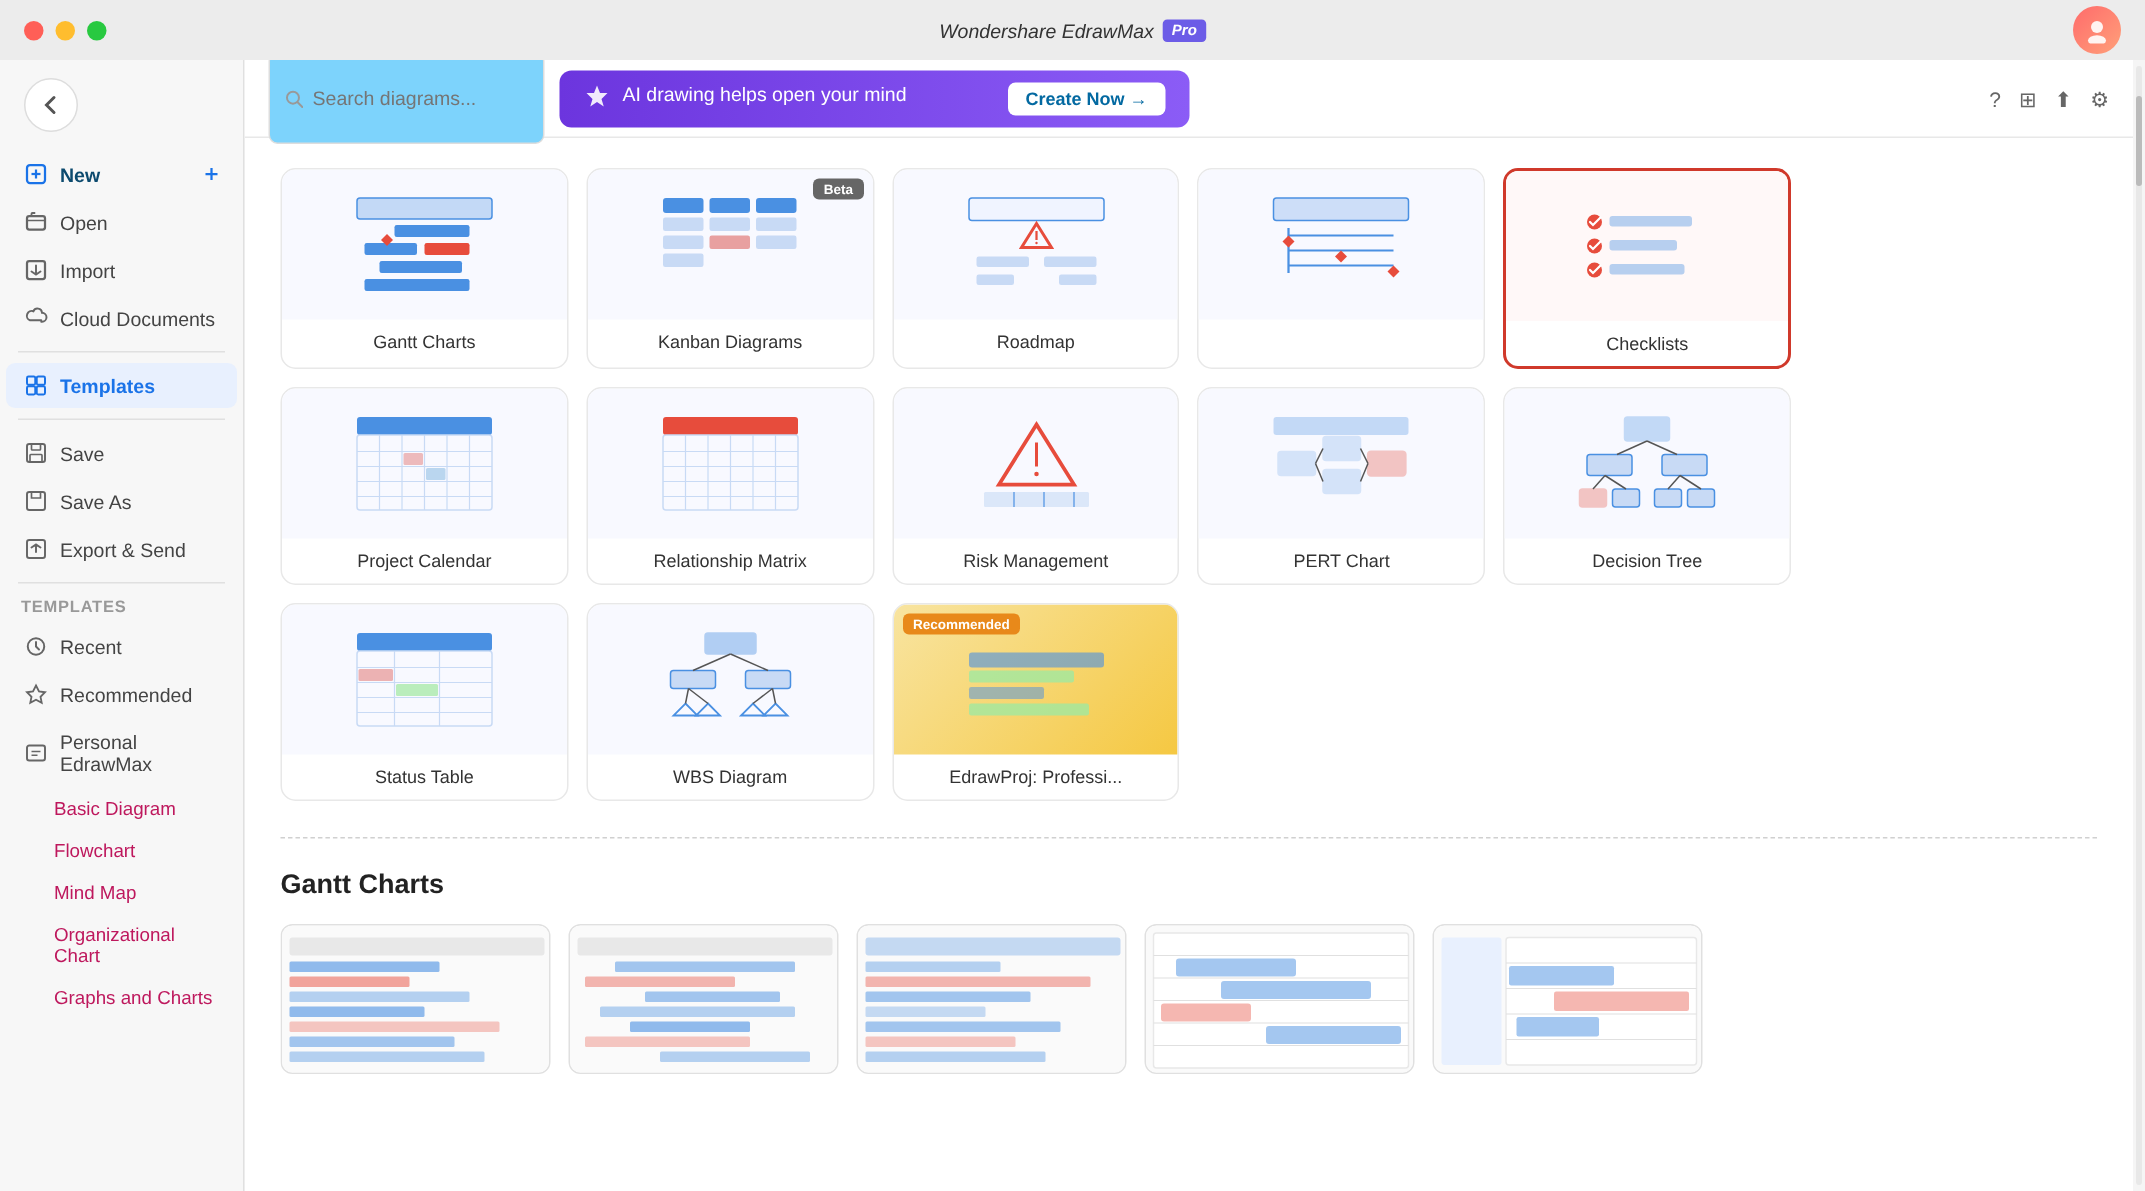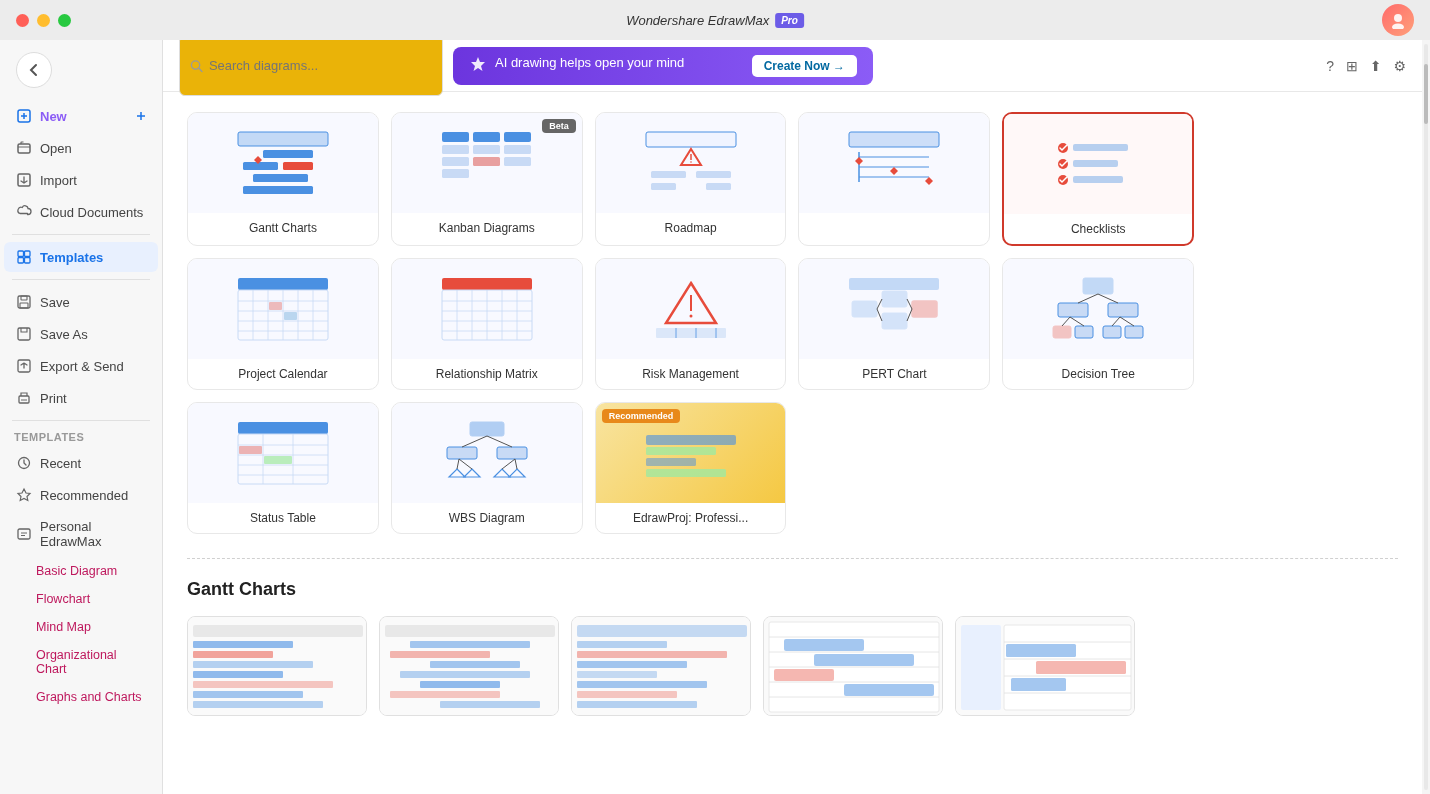--- a/index.html
+++ b/index.html
@@ -28,21 +28,21 @@
     .back-btn { width: 36px; height: 36px; border-radius: 50%; background: white; border: 1px solid #ddd; display: flex; align-items: center; justify-content: center; cursor: pointer; margin-bottom: 8px; }
     .sidebar-nav-item { display: flex; align-items: center; gap: 8px; padding: 7px 12px; font-size: 13px; color: #444; cursor: pointer; border-radius: 6px; margin: 1px 4px; }
     .sidebar-nav-item .nav-icon { width: 16px; height: 16px; flex-shrink: 0; }
     .sidebar-category { display: flex; align-items: center; gap: 8px; padding: 7px 12px; font-size: 13px; color: #444; cursor: pointer; border-radius: 6px; margin: 1px 4px; font-weight: 500; }
     .sidebar-category .chevron { margin-left: auto; font-size: 10px; color: #888; }
     .sidebar-sub-item { padding: 6px 12px 6px 32px; font-size: 12.5px; color: #be185d; cursor: pointer; border-radius: 6px; margin: 1px 4px; }
 
     
     .main-content { flex: 1; display: flex; flex-direction: column; overflow: hidden; }
     .toolbar { height: 52px; background: white; border-bottom: 1px solid #e8e8e8; display: flex; align-items: center; padding: 0 16px; gap: 10px; }
-    .search-box { display: flex; align-items: center; gap: 6px; border: 1px solid #ddd; border-radius: 6px; padding: 22px 10px; width: 264px; background: #eab308; }
+    .search-box { display: flex; align-items: center; gap: 6px; border: 1px solid #ddd; border-radius: 6px; padding: 22px 10px; width: 184px; background: #7dd3fc; }
     .search-box input { border: none; outline: none; font-size: 13px; color: #333; width: 100%; background: transparent; }
     .ai-banner { display: flex; align-items: flex-start; gap: 8px; background: linear-gradient(90deg, #6c35de, #8b5cf6); border-radius: 8px; padding: 8px 16px; cursor: pointer; flex: 1; max-width: 420px; }
     .ai-banner-text { color: white; font-size: 13px; }
     .ai-create-btn { background: white; color: #0369a1; font-size: 12px; padding: 4px 12px; border-radius: 5px; font-weight: 600; margin-left: auto; white-space: nowrap; }
     .toolbar-right { margin-left: auto; display: flex; align-items: center; gap: 12px; color: #666; font-size: 18px; }
     .toolbar-right span { cursor: pointer; }
     .section-title { font-size: 18px; font-weight: 600; color: #222; margin-bottom: 16px; }
     .template-card { border: 1px solid #e8e8e8; border-radius: 10px; overflow: hidden; cursor: pointer; background: white; transition: box-shadow 0.2s; }
     .template-card.selected { border: 2.5px solid #d0392b; }
     .template-card-img { height: 100px; display: flex; align-items: center; justify-content: center; background: #f8f9ff; position: relative; overflow: hidden; }
@@ -81,21 +81,21 @@
           </svg>
       </div>
     </div>
 
     <div class="sidebar-nav-item">
       <svg class="nav-icon" viewBox="0 0 16 16" fill="none">
           <rect x="2" y="2" width="12" height="12" rx="2" stroke="#1a73e8" stroke-width="1.5"></rect>
           <line x1="8" y1="5" x2="8" y2="11" stroke="#1a73e8" stroke-width="1.5"></line>
           <line x1="5" y1="8" x2="11" y2="8" stroke="#1a73e8" stroke-width="1.5"></line>
         </svg>
-      <span style="color:#8b5cf6;font-weight:600;">New</span>
+      <span style="color:#0c4a6e;font-weight:600;">New</span>
       <svg width="10" height="10" viewBox="0 0 10 10" style="margin-left:auto;">
           <line x1="5" y1="1" x2="5" y2="9" stroke="#1a73e8" stroke-width="1.5"></line>
           <line x1="1" y1="5" x2="9" y2="5" stroke="#1a73e8" stroke-width="1.5"></line>
         </svg>
     </div>
     <div class="sidebar-nav-item">
       <svg class="nav-icon" viewBox="0 0 16 16" fill="none">
           <rect x="2" y="4" width="12" height="9" rx="1.5" stroke="#666" stroke-width="1.5"></rect>
           <path d="M2 7h12" stroke="#666" stroke-width="1"></path>
           <path d="M5 4V2.5a.5.5 0 01.5-.5h2" stroke="#666" stroke-width="1.2"></path>
@@ -144,28 +144,20 @@
           <path d="M5 2v4h6V2" stroke="#666" stroke-width="1.1"></path>
         </svg>
       <span>Save As</span>
     </div>
     <div class="sidebar-nav-item">
       <svg class="nav-icon" viewBox="0 0 16 16" fill="none">
           <rect x="2" y="2" width="12" height="12" rx="1.5" stroke="#666" stroke-width="1.3"></rect>
           <path d="M8 10V5M5 7l3-2 3 2" stroke="#666" stroke-width="1.3" stroke-linecap="round"></path>
         </svg>
       <span>Export &amp; Send</span>
-    </div>
-    <div class="sidebar-nav-item">
-      <svg class="nav-icon" viewBox="0 0 16 16" fill="none">
-          <rect x="3" y="6" width="10" height="7" rx="1" stroke="#666" stroke-width="1.3"></rect>
-          <path d="M5 6V3h6v3" stroke="#666" stroke-width="1.2"></path>
-          <line x1="5" y1="10" x2="11" y2="10" stroke="#666" stroke-width="1"></line>
-        </svg>
-      <span>Print</span>
     </div>
 
     <div style="height:1px;background:#e0e0e0;margin:6px 12px;"></div>
 
     <div style="font-size:11px;color:#999;padding:4px 14px;font-weight:600;text-transform:uppercase;letter-spacing:0.5px;">Templates</div>
 
     <div class="sidebar-nav-item">
       <svg class="nav-icon" viewBox="0 0 16 16" fill="none">
           <circle cx="8" cy="8" r="5.5" stroke="#666" stroke-width="1.3"></circle>
           <path d="M8 5v3l2 2" stroke="#666" stroke-width="1.3" stroke-linecap="round"></path>

